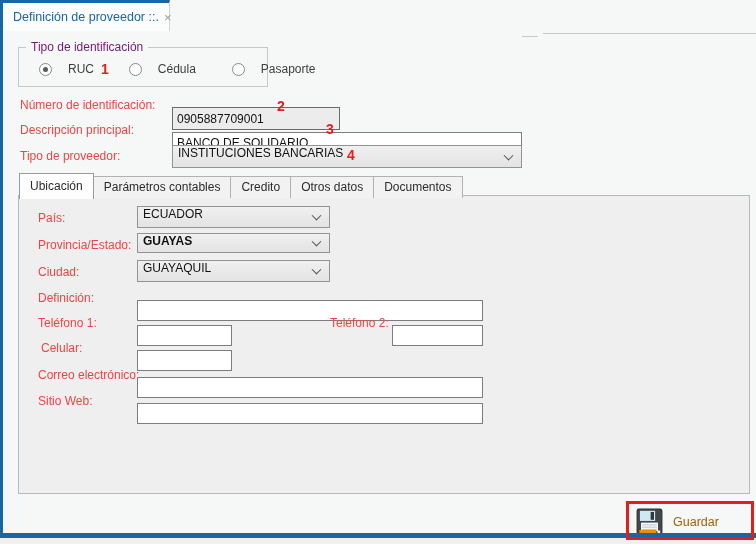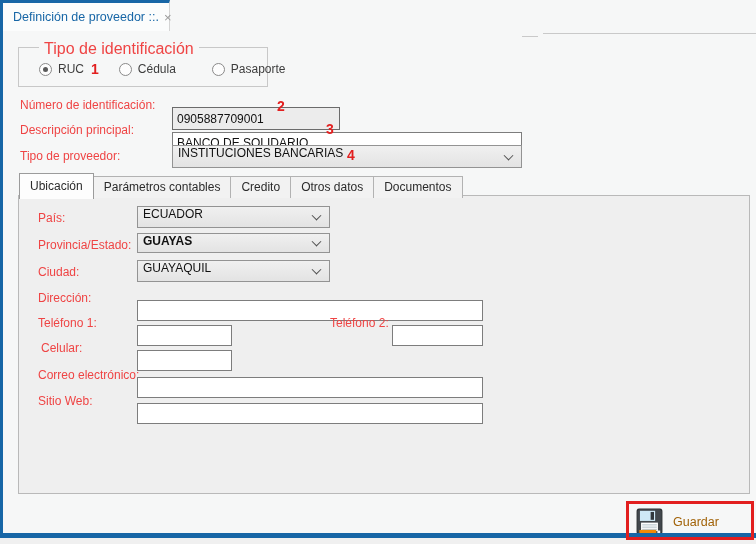--- a/index.html
+++ b/index.html
@@ -24,25 +24,25 @@
   .doc-tab .close{color:#9a9a9a;font-size:13px;cursor:default;margin-left:auto;line-height:1;}
   .top-line{top:33px;left:543px;width:213px;height:1px;background:#c9c9c9;}
   .top-dash{top:36px;left:522px;width:16px;height:1px;background:#c9c9c9;}
 
   
   .groupbox{
     left:18px;top:47px;width:250px;height:40px;
     border:1px solid #c8c8c8;
   }
   .groupbox .gb-label{
-    position:absolute;top:-8px;left:20px;background:#f6f7f7;
-    padding:0 5px;color:#ef4444;font-size:16px;
+    position:absolute;top:-8px;left:7px;background:#f6f7f7;
+    padding:0 5px;color:#701a75;font-size:12px;
   }
   .radio-row{position:absolute;left:20px;top:13px;display:flex;align-items:center;}
-  .radio{display:flex;align-items:center;gap:6px;}
+  .radio{display:flex;align-items:center;gap:16px;}
   .radio-circle{
     width:13px;height:13px;border-radius:50%;
     border:1px solid #8a8a8a;background:#fdfdfd;position:relative;flex:0 0 auto;
   }
   .radio-circle.sel::after{
     content:"";position:absolute;left:3px;top:3px;width:5px;height:5px;
     border-radius:50%;background:#5a5a5a;
   }
   .rspace1{width:20px;} .rspace2{width:16px;}
 
@@ -161,21 +161,21 @@
     <span>GUAYAS</span>
     <span class="chev"></span>
   </div>
 
   <div class="flabel" style="left:38px;top:265px;z-index:2;">Ciudad:</div>
   <div class="combo" style="left:137px;top:260px;width:193px;height:22px;z-index:2;">
     <span>GUAYAQUIL</span>
     <span class="chev"></span>
   </div>
 
-  <div class="flabel" style="left:38px;top:291px;z-index:2;">Dirección:</div>
+  <div class="flabel" style="left:38px;top:291px;z-index:2;">Definición:</div>
   <input class="tbox" style="left: 137px; top: 287px; width: 346px; height: 21px; z-index: 2;" value="">
 
   <div class="flabel" style="left:38px;top:316px;z-index:2;">Teléfono 1:</div>
   <input class="tbox" style="left: 137px; top: 312px; width: 95px; height: 21px; z-index: 2;" value="">
   <div class="flabel" style="left:330px;top:316px;z-index:2;">Teléfono 2:</div>
   <input class="tbox" style="left: 392px; top: 312px; width: 91px; height: 21px; z-index: 2;" value="">
 
   <div class="flabel" style="left:41px;top:341px;z-index:2;">Celular:</div>
   <input class="tbox" style="left: 137px; top: 337px; width: 95px; height: 21px; z-index: 2;" value="">
 

